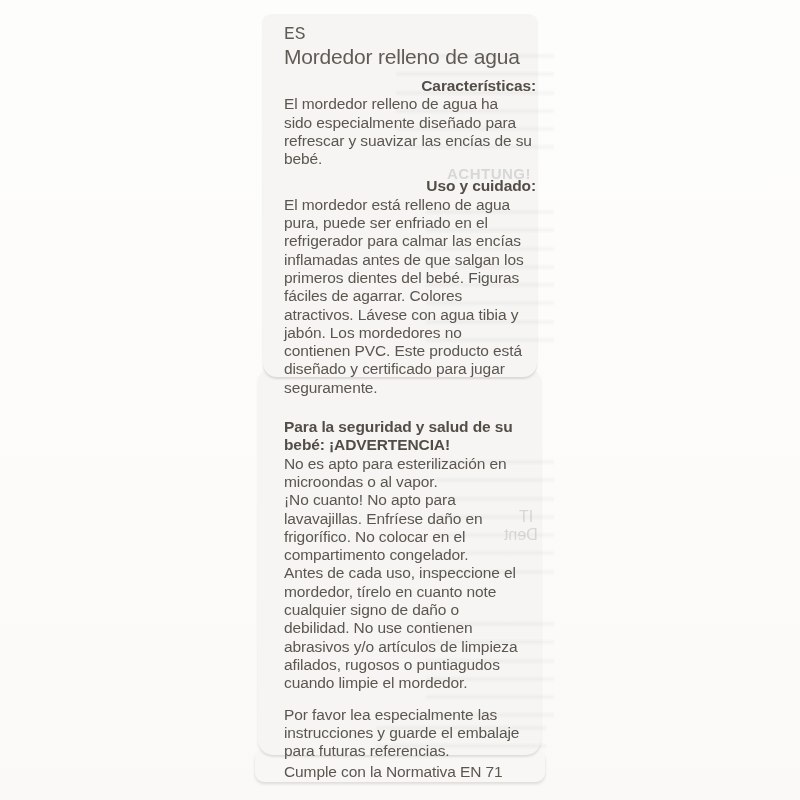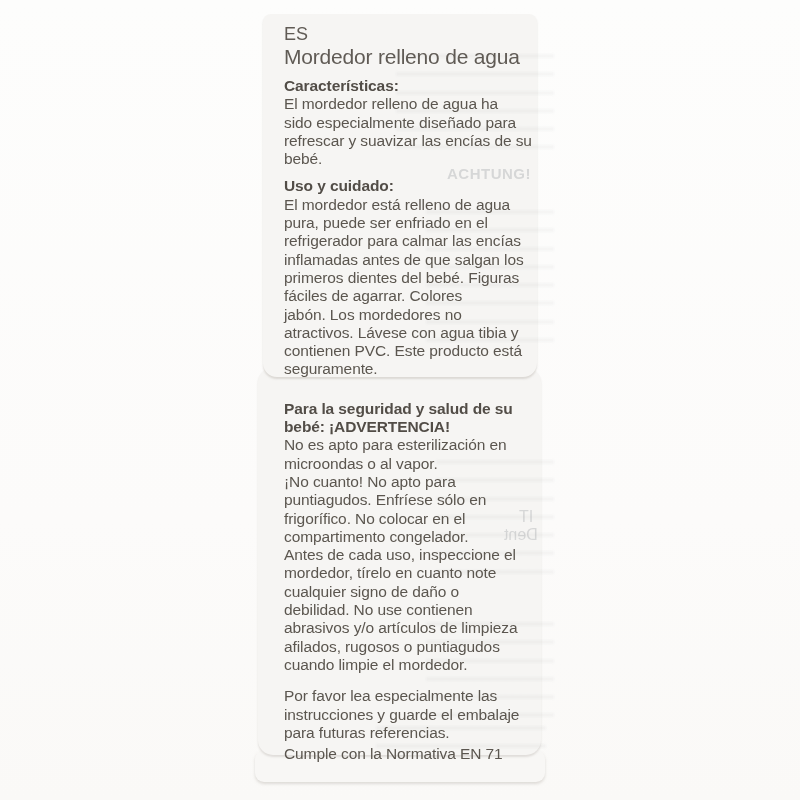--- a/index.html
+++ b/index.html
@@ -26,23 +26,23 @@
   .gb4{top:608px;left:150px;width:128px;height:96px;}
   .gb5{top:712px;left:100px;width:170px;height:28px;}
   .st-frag{position:absolute;color:#8f9398;opacity:.30;filter:blur(.6px);white-space:nowrap;}
   .st-0{left:171px;top:151px;font-size:15px;font-weight:700;letter-spacing:.5px;}
   .st-1{left:243px;top:494px;font-size:16px;transform:scaleX(-1);}
   .st-2{left:228px;top:512px;font-size:16px;transform:scaleX(-1);}
   
   .text-col{position:absolute;left:284px;top:14px;width:252px;padding-top:9px;z-index:5;
             color:#5b564f;font-size:15.5px;line-height:18.3px;letter-spacing:-0.1px;}
   .line{white-space:nowrap;}
-  .blk-lang{font-size:18px;line-height:22px;color:#605b55;}
+  .blk-lang{font-size:18px;line-height:22px;color:#605b55;font-family:Liberation Mono, monospace;}
   .blk-title{font-size:21px;line-height:23px;color:#605b55;letter-spacing:-0.2px;}
-  .blk-heading{margin-top:9px;font-weight:700;color:#524d47;}
+  .blk-heading{margin-top:9px;font-weight:700;color:#524d47;text-align:right;}
   .blk-warnhead{margin-top:21px;font-weight:700;color:#524d47;}
   .blk-closing{margin-top:13px;}
   .blk-norm{margin-top:3px;}
 </style>
 </head>
 <body>
 
 <div class="stage">
 
   <div class="sec sec-top"></div>
@@ -79,34 +79,35 @@
       <div class="blk blk-heading">
         <div class="line">Uso y cuidado:</div>
       </div>
       <div class="blk blk-body">
         <div class="line">El mordedor está relleno de agua</div>
         <div class="line">pura, puede ser enfriado en el</div>
         <div class="line">refrigerador para calmar las encías</div>
         <div class="line">inflamadas antes de que salgan los</div>
         <div class="line">primeros dientes del bebé. Figuras</div>
         <div class="line">fáciles de agarrar. Colores</div>
+        <div class="line">atractivos. Lávese con agua tibia y</div>
         <div class="line">jabón. Los mordedores no</div>
-        <div class="line">atractivos. Lávese con agua tibia y</div>
         <div class="line">contienen PVC. Este producto está</div>
+        <div class="line">diseñado y certificado para jugar</div>
         <div class="line">seguramente.</div>
       </div>
       <div class="blk blk-warnhead">
         <div class="line">Para la seguridad y salud de su</div>
         <div class="line">bebé: ¡ADVERTENCIA!</div>
       </div>
       <div class="blk blk-body">
         <div class="line">No es apto para esterilización en</div>
         <div class="line">microondas o al vapor.</div>
         <div class="line">¡No cuanto! No apto para</div>
-        <div class="line">puntiagudos. Enfríese sólo en</div>
+        <div class="line">lavavajillas. Enfríese daño en</div>
         <div class="line">frigorífico. No colocar en el</div>
         <div class="line">compartimento congelador.</div>
         <div class="line">Antes de cada uso, inspeccione el</div>
         <div class="line">mordedor, tírelo en cuanto note</div>
         <div class="line">cualquier signo de daño o</div>
         <div class="line">debilidad. No use contienen</div>
         <div class="line">abrasivos y/o artículos de limpieza</div>
         <div class="line">afilados, rugosos o puntiagudos</div>
         <div class="line">cuando limpie el mordedor.</div>
       </div>

